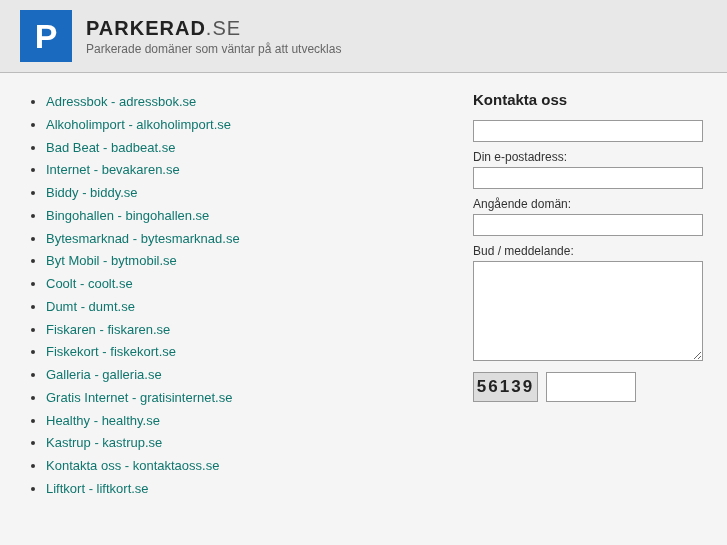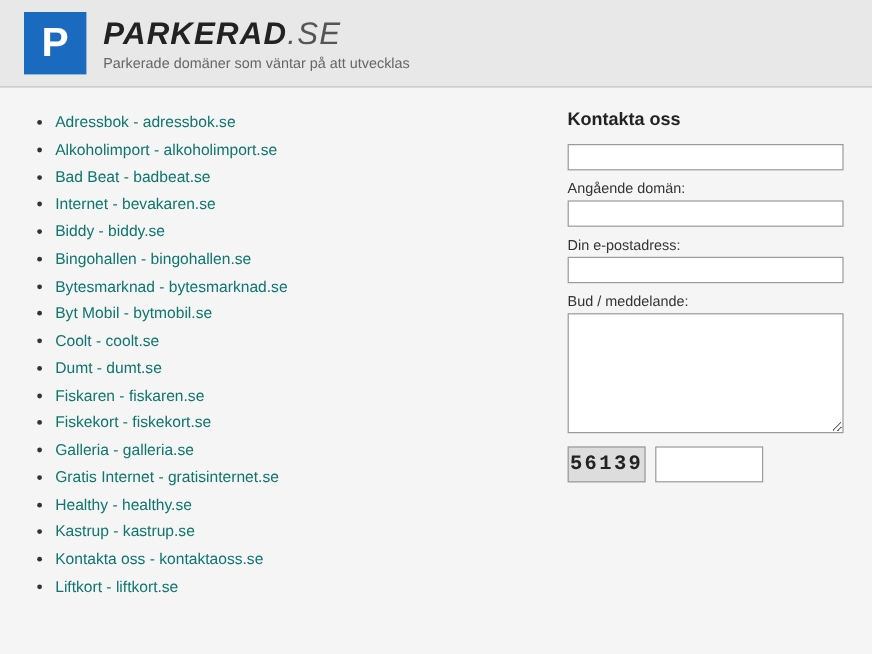--- a/index.html
+++ b/index.html
@@ -27,25 +27,24 @@
       flex-shrink: 0;
     }
     #logo-p {
       color: white;
       font-size: 34px;
       font-weight: bold;
       font-family: Arial, sans-serif;
       line-height: 1;
     }
     #header-text h1 {
-      font-size: 26px;
+      font-size: 20px;
       font-weight: bold;
       color: #222;
       letter-spacing: 1px;
-      font-style: italic;
     }
     #header-text h1 span.dot-se {
       color: #555;
       font-weight: normal;
     }
     #header-text p {
       font-size: 12px;
       color: #666;
       margin-top: 2px;
     }
@@ -126,21 +125,21 @@
     #captcha-box {
       background: #ddd;
       border: 1px solid #999;
       width: 65px;
       height: 30px;
       display: flex;
       align-items: center;
       justify-content: center;
       font-size: 17px;
       font-weight: bold;
-      font-family: Liberation Mono, monospace;
+      font-family: Liberation Sans, sans-serif;
       color: #222;
       letter-spacing: 2px;
     }
     #captcha-input {
       width: 90px;
       border: 1px solid #999;
       padding: 3px 4px;
       font-size: 12px;
       background: white;
       height: 30px;
@@ -194,26 +193,26 @@
     </div>
 
     <div id="contact-form">
       <h2>Kontakta oss</h2>
 
       <div class="form-group">
         <input type="text" style="">
       </div>
 
       <div class="form-group">
+        <label>Din e-postadress:</label>
+        <input type="text" style="">
+      </div>
+
+      <div class="form-group">
         <label>Angående domän:</label>
-        <input type="text" style="">
-      </div>
-
-      <div class="form-group">
-        <label>Din e-postadress:</label>
         <input type="text" style="">
       </div>
 
       <div class="form-group">
         <label>Bud / meddelande:</label>
         <textarea style=""></textarea>
       </div>
 
       <div class="form-group">
         <div id="verification-row">

